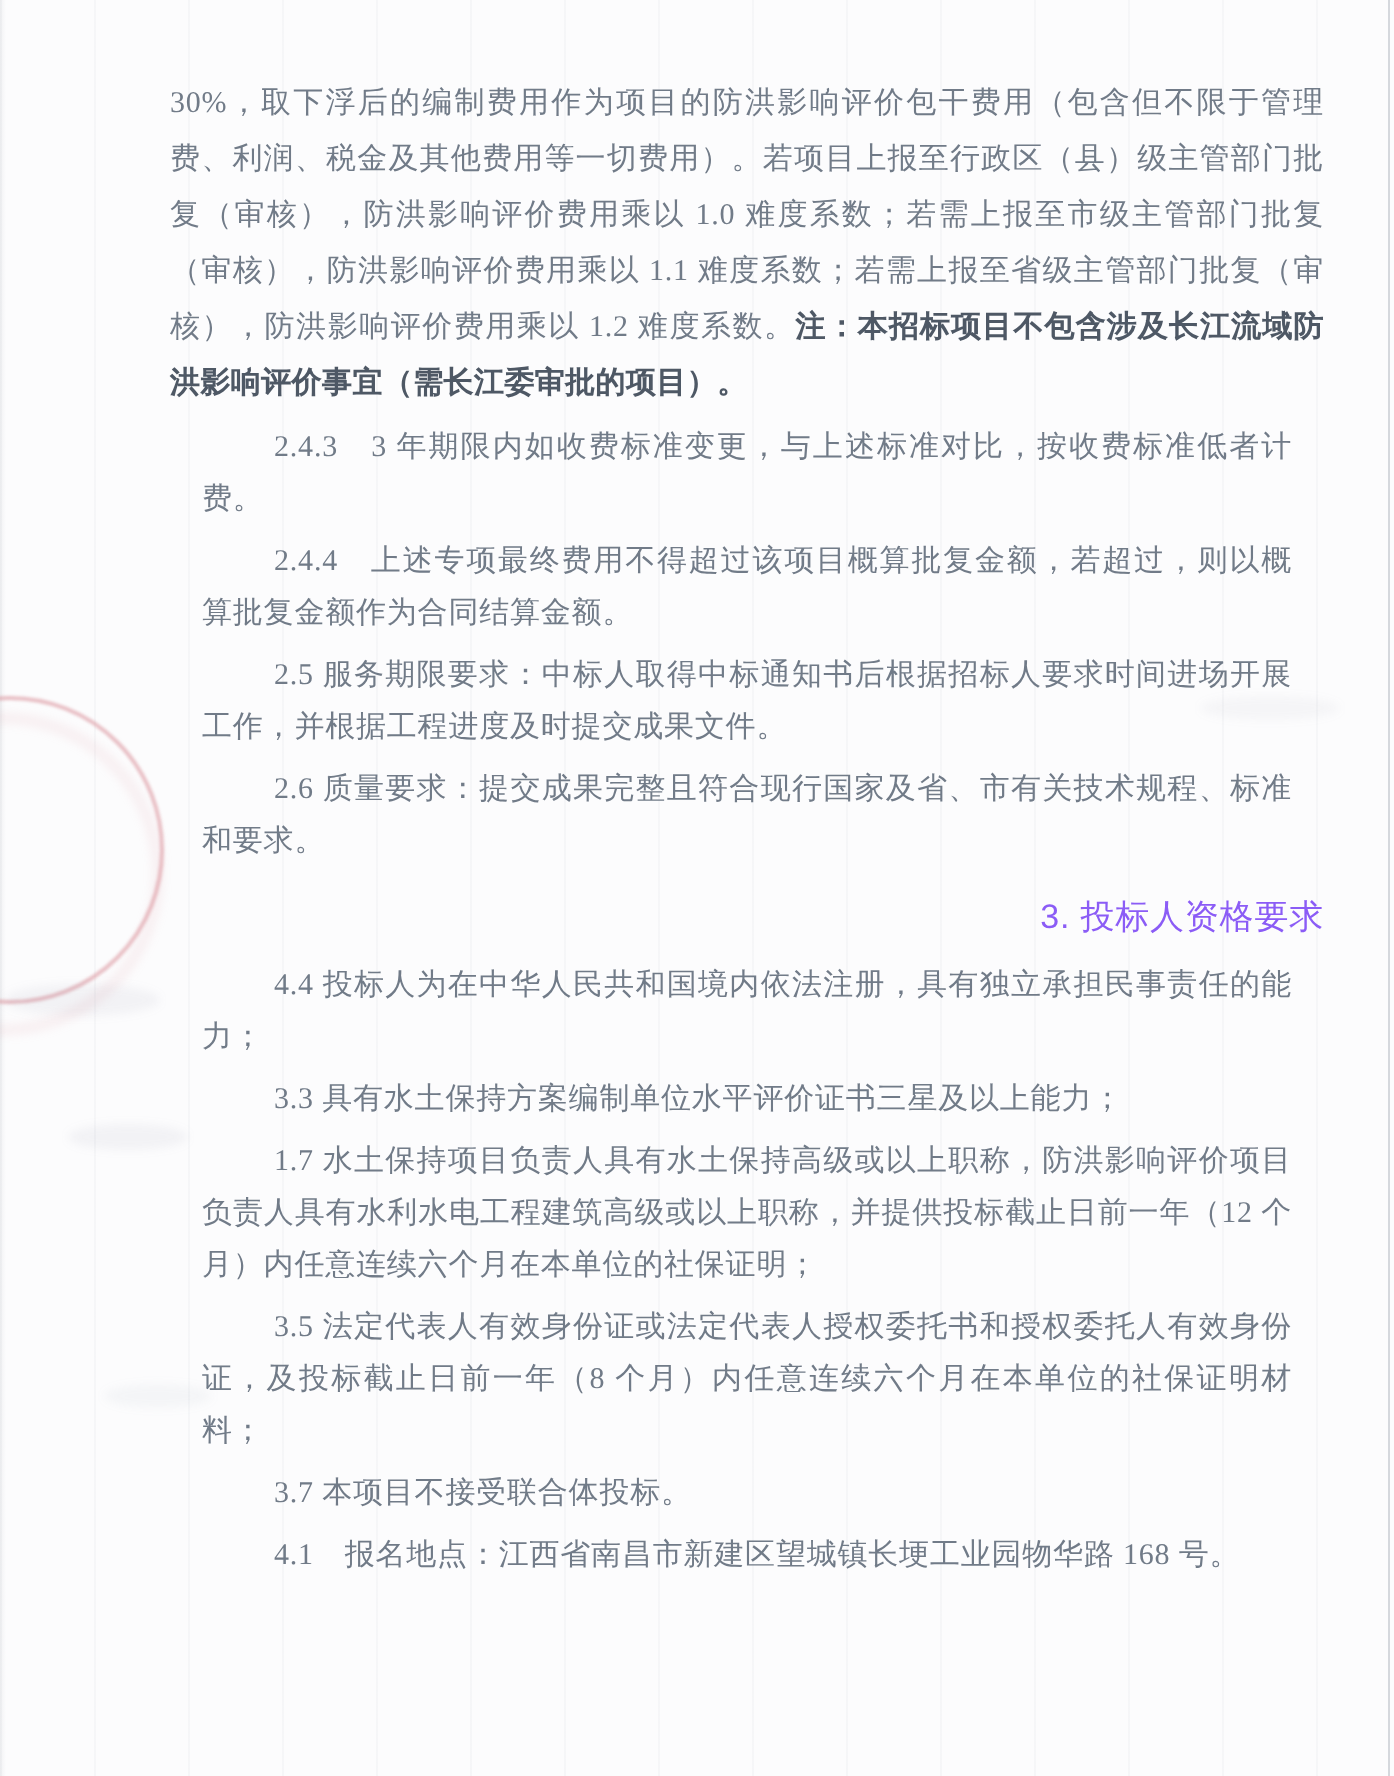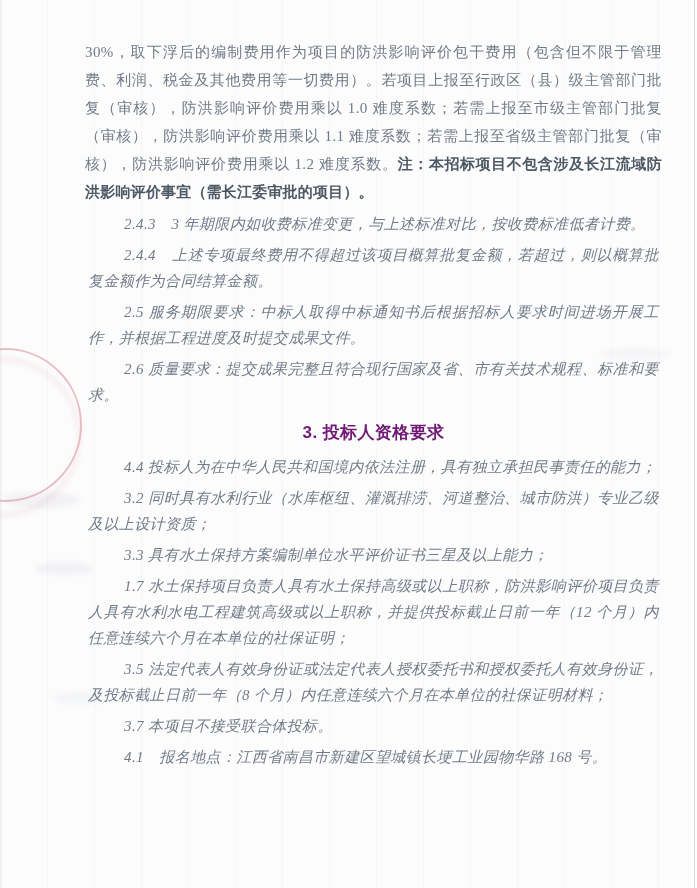--- a/index.html
+++ b/index.html
@@ -87,35 +87,35 @@
     top: 38px;
     width: 577px;
     font-size: 15px;
     line-height: 26px;
     letter-spacing: 0.4px;
     color: #717b88;
     text-align: justify;
   }
   .para { margin: 0; }
   .para.lead { line-height: 28px; margin-bottom: 4px; text-indent: 0; }
-  .clause { margin: 5px 3px 0; text-indent: 36px; font-style: italic; }
+  .clause { margin: 5px 16px 0; text-indent: 36px; }
   .bold-note {
     font-family: "Liberation Sans", "DejaVu Sans", sans-serif;
     font-weight: bold;
     color: #4e5865;
     letter-spacing: 0.2px;
   }
   .heading {
     font-family: "Liberation Sans", "DejaVu Sans", sans-serif;
     font-size: 17px;
-    font-weight: bold;
-    color: #701a75;
+    font-weight: normal;
+    color: #8b5cf6;
     line-height: 26px;
     margin: 12px 0 8px;
-    text-align: center;
+    text-align: right;
     text-indent: 0;
   }
 </style>
 </head>
 <body>
 
 <div class="page">
 
   <div class="streaks"></div>
   <div class="edge-left"></div>
@@ -138,21 +138,20 @@
     <p class="para clause">2.4.4　上述专项最终费用不得超过该项目概算批复金额，若超过，则以概算批复金额作为合同结算金额。</p>
 
     <p class="para clause">2.5 服务期限要求：中标人取得中标通知书后根据招标人要求时间进场开展工作，并根据工程进度及时提交成果文件。</p>
 
     <p class="para clause">2.6 质量要求：提交成果完整且符合现行国家及省、市有关技术规程、标准和要求。</p>
 
     <h2 class="heading">3. 投标人资格要求</h2>
 
     <p class="para clause">4.4 投标人为在中华人民共和国境内依法注册，具有独立承担民事责任的能力；</p>
 
-    <p class="para clause">3.2 同时具有水利行业（水库枢纽、灌溉排涝、河道整治、城市防洪）专业乙级及以上设计资质；</p>
 
     <p class="para clause">3.3 具有水土保持方案编制单位水平评价证书三星及以上能力；</p>
 
     <p class="para clause">1.7 水土保持项目负责人具有水土保持高级或以上职称，防洪影响评价项目负责人具有水利水电工程建筑高级或以上职称，并提供投标截止日前一年（12 个月）内任意连续六个月在本单位的社保证明；</p>
 
     <p class="para clause">3.5 法定代表人有效身份证或法定代表人授权委托书和授权委托人有效身份证，及投标截止日前一年（8 个月）内任意连续六个月在本单位的社保证明材料；</p>
 
 
     <p class="para clause">3.7 本项目不接受联合体投标。</p>
 

